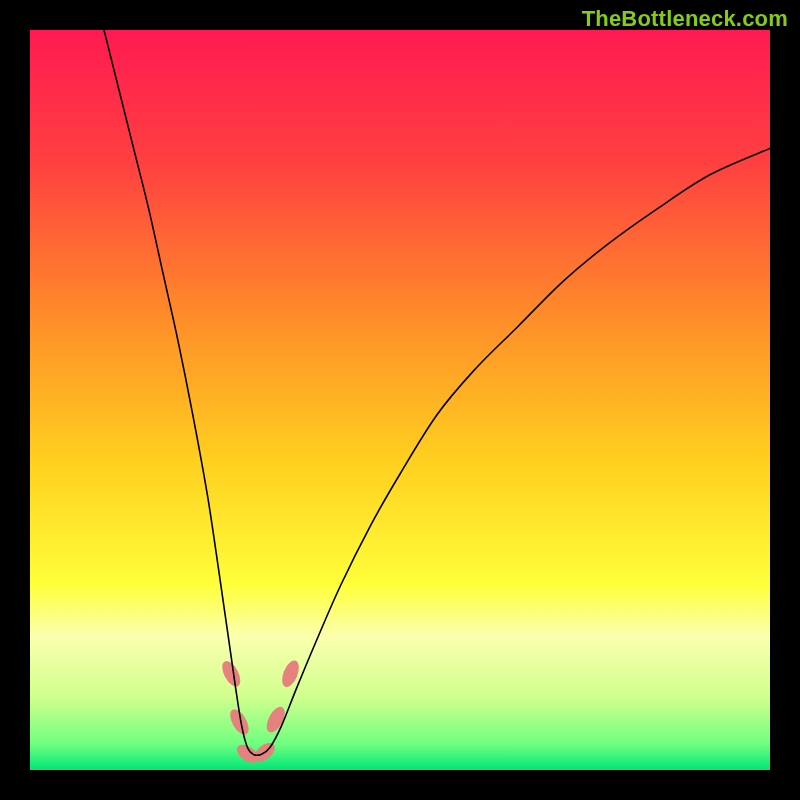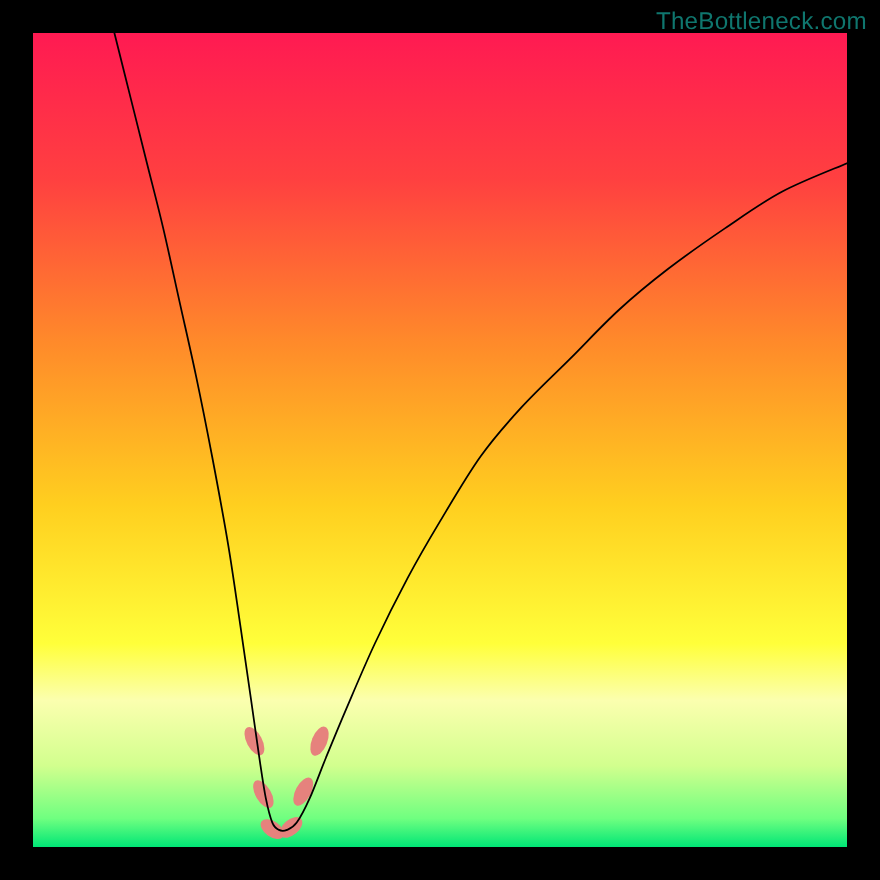--- a/index.html
+++ b/index.html
@@ -23,24 +23,24 @@
     top: 30px;
     width: 740px;
     height: 740px;
     overflow: hidden;
   }
   .plot svg { display: block; }
   .watermark {
     position: absolute;
     top: 6px;
     right: 12px;
-    color: #0f766e;
+    color: #84cc16;
     font-size: 22px;
     letter-spacing: 0.2px;
-    font-weight: 400;
+    font-weight: 700;
     user-select: none;
   }
 </style>
 </head>
 <body>
 
 <div class="frame">
   <div class="plot">
     <svg id="chart-svg" width="740" height="740" viewBox="0 0 740 740">
         <defs>

